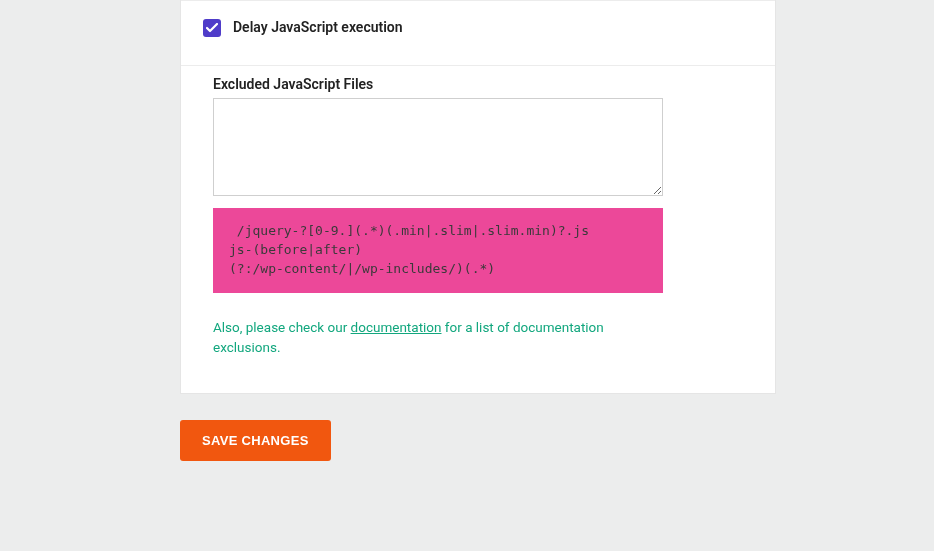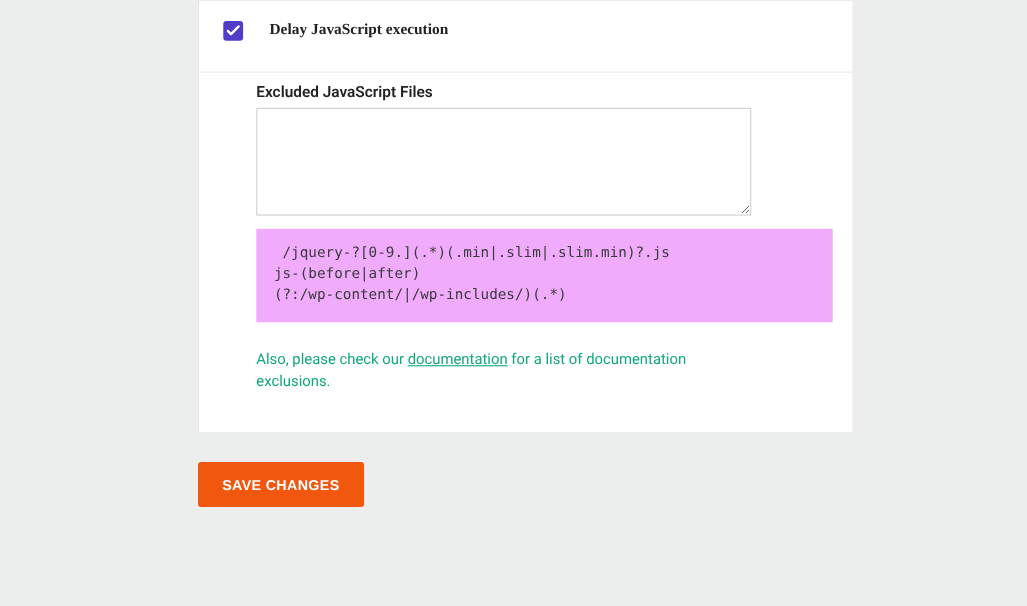--- a/index.html
+++ b/index.html
@@ -20,24 +20,23 @@
     border: 1px solid #e5e5e5;
     border-top: none;
   }
   .section-row {
     padding: 18px 22px 22px 22px;
     border-bottom: 1px solid #ececec;
   }
   .section-row:last-child { border-bottom: none; }
   .check-line {
     display: flex;
-    align-items: center;
-    gap: 24px;
+    align-items: flex-start;
+    gap: 12px;
     margin-bottom: 6px;
-    font-family: Liberation Serif, serif;
   }
   .chk {
     width: 18px;
     height: 18px;
     background: #4f3cc9;
     border-radius: 3px;
     display: flex;
     align-items: center;
     justify-content: center;
     cursor: pointer;
@@ -53,21 +52,21 @@
     color: #5e5e5e;
     font-size: 13.5px;
     line-height: 1.5;
     margin-left: 30px;
   }
   .desc a, .link {
     color: #5e5e5e;
     text-decoration: underline;
     border-bottom: none;
   }
-  .sub-block { padding: 0 22px 22px 52px; }
+  .sub-block { padding: 0 22px 22px 32px; }
   .sub-title {
     font-weight: 600;
     color: #222;
     font-size: 14px;
     margin-bottom: 6px;
     margin-top: 10px;
   }
   .sub-desc {
     color: #5e5e5e;
     font-size: 13.5px;
@@ -90,22 +89,22 @@
     color: #12a77e;
     font-size: 13.5px;
     line-height: 1.5;
     max-width: 450px;
     margin-bottom: 14px;
   }
   .green-help a {
     color: #12a77e;
   }
   .code-box {
-    background: #f0abfc;
-    width: 524px;
+    background: #ec4899;
+    width: 450px;
     padding: 14px 16px;
     font-family: Consolas, Menlo, monospace;
     font-size: 13px;
     color: #3a3a3a;
     white-space: pre;
     margin-bottom: 24px;
     line-height: 1.45;
   }
   .save-btn {
     margin-left: 180px;

